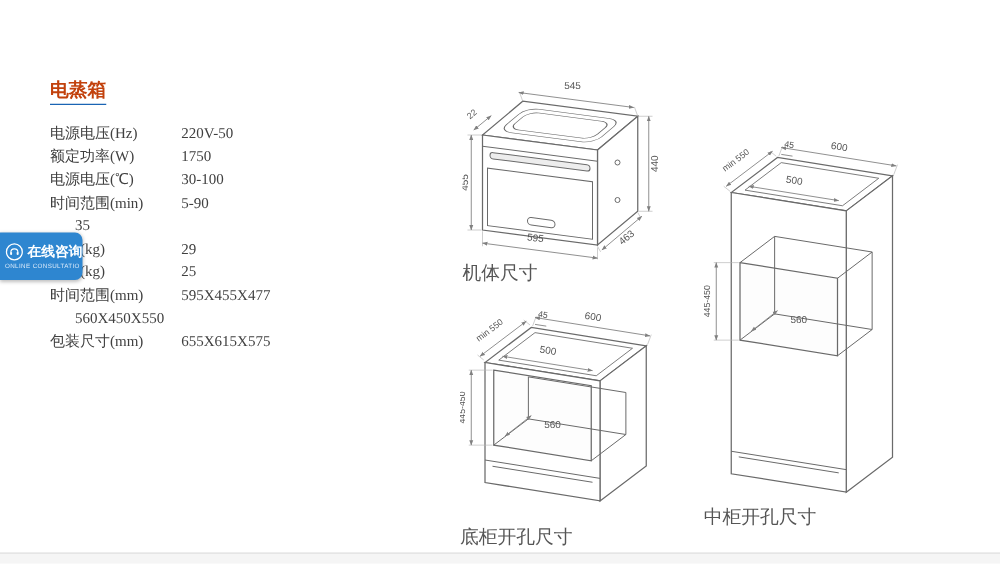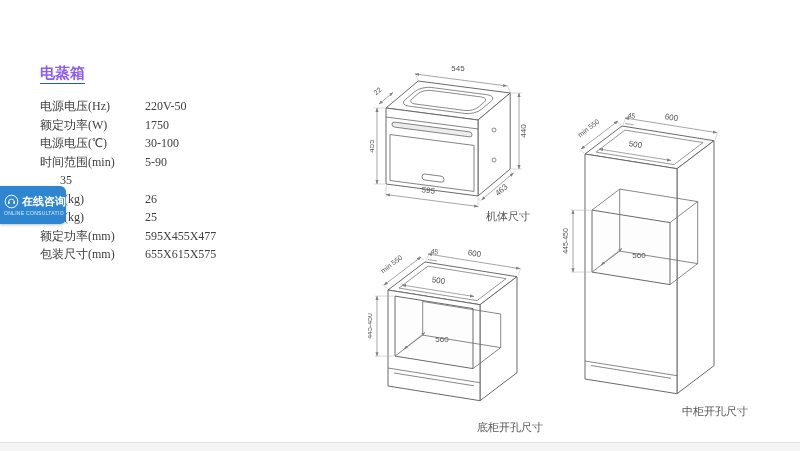--- a/index.html
+++ b/index.html
@@ -1,20 +1,20 @@
 <!DOCTYPE html>
 <html><head>
 <meta charset="utf-8">
 <style>
   html,body{margin:0;padding:0;background:#fff;}
   #page{position:relative;width:800px;height:451px;background:#fff;overflow:hidden;
         font-family:"Liberation Sans","DejaVu Sans",sans-serif;color:#444;}
   
   .spec-panel{position:absolute;left:40px;top:64px;width:300px;}
-  .page-title{display:inline-block;font-size:15px;font-weight:bold;color:#8b5cf6;
+  .page-title{display:inline-block;font-size:15px;font-weight:bold;color:#c2410c;
               border-bottom:1px solid #1a64b4;padding-bottom:2px;line-height:16px;}
   .spec-table{margin-top:13px;}
   .spec-row{display:flex;line-height:18.5px;font-size:12px;color:#404040;font-family:Liberation Serif, serif;}
   .spec-label{width:85px;flex:0 0 85px;}
   .spec-value{flex:1;margin-left:20px;}
   
   .consult-badge{position:absolute;left:0;top:186px;width:66px;height:38px;
                  background:#2e86d0;border-radius:0 6px 6px 0;color:#fff;
                  display:flex;flex-direction:column;justify-content:center;
                  padding:2px 2px 2px 4px;box-sizing:border-box;cursor:pointer;
@@ -25,21 +25,21 @@
   
   .diagram{position:absolute;}
   .diagram polygon,.diagram rect,.diagram circle{fill:#fff;stroke:#6a6a6a;stroke-width:1;}
   .diagram .thin{stroke:#6a6a6a;stroke-width:.7;fill:none;}
   .diagram .inner{fill:none;stroke:#6a6a6a;stroke-width:.8;}
   .diagram line.geo{stroke:#6a6a6a;stroke-width:.8;}
   .diagram line.dim{stroke:#808080;stroke-width:.7;}
   .diagram line.ext{stroke:#b0b0b0;stroke-width:.5;}
   .diagram text{fill:#555;font-size:8px;font-family:"Liberation Sans","DejaVu Sans",sans-serif;}
   .diagram text.sm{font-size:7px;}
-  .caption{position:absolute;font-size:11px;color:#555;text-align:right;}
+  .caption{position:absolute;font-size:15px;color:#555;text-align:left;}
   
   .bottom-divider{position:absolute;left:0;top:442px;width:800px;height:9px;
                   background:#f5f5f5;border-top:1px solid #e0e0e0;}
 </style>
 </head>
 <body>
 
 <div id="page">
 
   <div class="spec-panel">
@@ -59,31 +59,32 @@
       </div>
       <div class="spec-row">
         <span class="spec-label">时间范围(min)</span>
         <span class="spec-value">5-90</span>
       </div>
       <div class="spec-row">
         <span class="spec-value">35</span>
       </div>
       <div class="spec-row">
         <span class="spec-label">毛重(kg)</span>
-        <span class="spec-value">26</span>
+        <span class="spec-value">29</span>
       </div>
       <div class="spec-row">
         <span class="spec-label">净重(kg)</span>
         <span class="spec-value">25</span>
       </div>
       <div class="spec-row">
-        <span class="spec-label">额定功率(mm)</span>
+        <span class="spec-label">时间范围(mm)</span>
         <span class="spec-value">595X455X477</span>
       </div>
       <div class="spec-row">
+        <span class="spec-value">560X450X550</span>
       </div>
       <div class="spec-row">
         <span class="spec-label">包装尺寸(mm)</span>
         <span class="spec-value">655X615X575</span>
       </div>
     </div>
   </div>
 
   <div class="consult-badge">
     <div class="consult-top">

